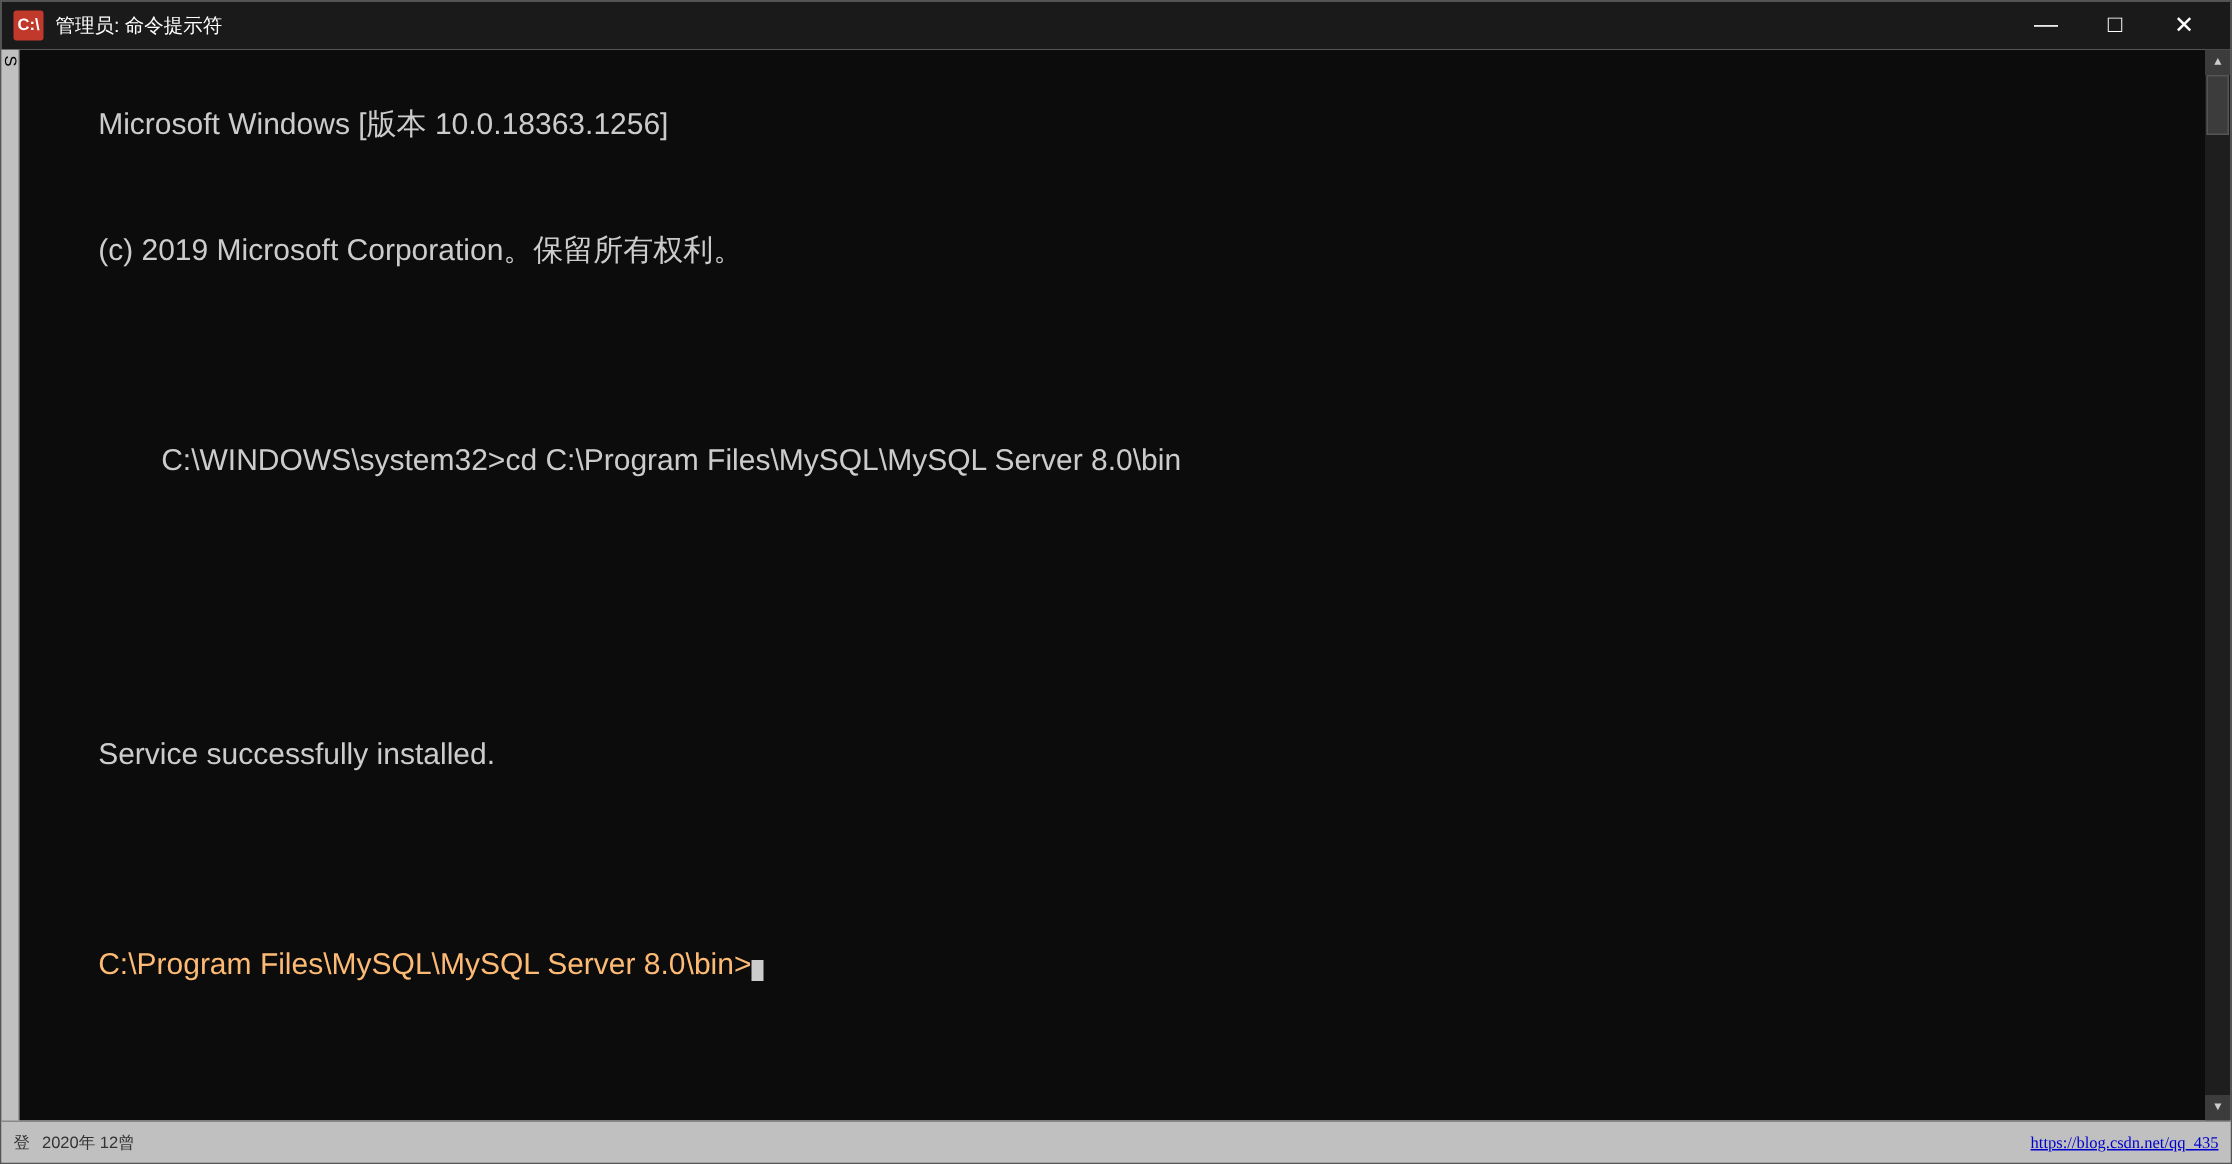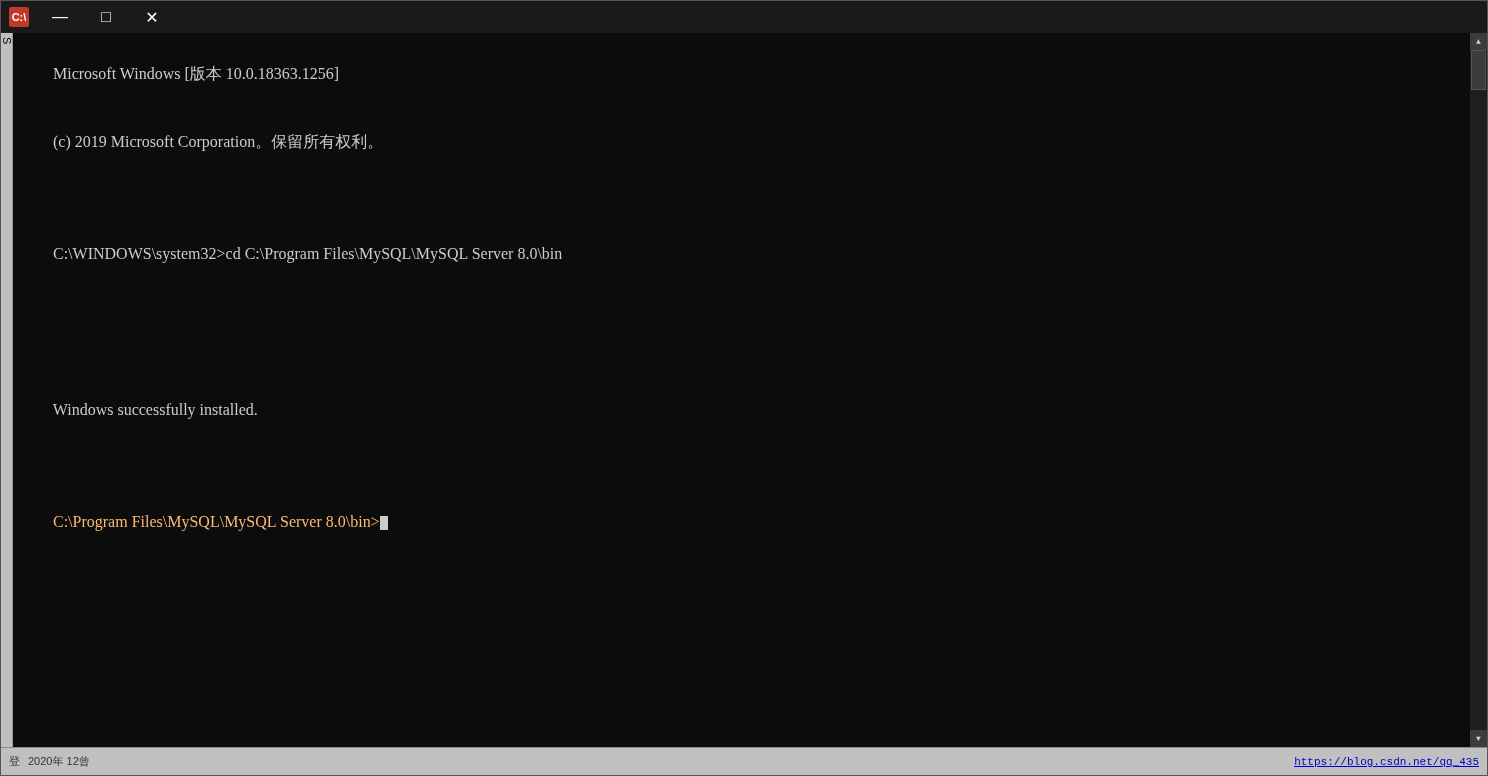--- a/index.html
+++ b/index.html
@@ -82,22 +82,22 @@
       flex: 1;
       display: flex;
       position: relative;
       overflow: hidden;
     }
 
     .console-content {
       flex: 1;
       padding: 8px 4px 8px 8px;
       color: #cccccc;
-      font-size: 16px;
-      font-family: Liberation Serif, serif;
+      font-size: 20px;
+      font-family: Liberation Sans, sans-serif;
       line-height: 1.4;
       white-space: pre;
       overflow: hidden;
     }
 
     .scrollbar-y {
       width: 17px;
       background: #1e1e1e;
       display: flex;
       flex-direction: column;
@@ -149,21 +149,21 @@
     .bottom-left {
       display: flex;
       gap: 8px;
       font-size: 11px;
       font-family: '微软雅黑', 'Microsoft YaHei', sans-serif;
       color: #333;
     }
 
     .bottom-right {
       font-size: 11px;
-      font-family: Liberation Mono, monospace;
+      font-family: Liberation Serif, serif;
       color: #0000cc;
       text-decoration: underline;
     }
 
     .left-sidebar {
       width: 12px;
       background: #c0c0c0;
       display: flex;
       flex-direction: column;
       align-items: center;
@@ -193,33 +193,34 @@
       vertical-align: text-bottom;
       animation: blink 1s step-end infinite;
     }
 
     @keyframes blink {
       50% { opacity: 0; }
     }
 
     .line-version { color: #cccccc; }
     .line-copyright { color: #cccccc; text-align: center; }
-    .line-command { color: #cccccc; }
+    .line-command { color: #cccccc; margin-left: 42px; }
     .line-output { color: #cccccc; }
     .line-prompt { color: #fdba74; }
   </style>
 </head>
 <body>
 
 <div class="window">
 
   <div class="title-bar">
     <div class="title-bar-icon">
       <span>C:\</span>
     </div>
+    <span class="title-bar-text">管理员: 命令提示符</span>
     <div class="title-bar-controls">
       <button class="title-bar-btn">—</button>
       <button class="title-bar-btn">□</button>
       <button class="title-bar-btn close-btn">✕</button>
     </div>
   </div>
 
   <div class="console-wrapper">
 
     <div class="left-sidebar">
@@ -230,21 +231,21 @@
       <div class="console-content">
         <span class="line-version">Microsoft Windows [版本 10.0.18363.1256]</span>
         <br>
         <span class="line-copyright">(c) 2019 Microsoft Corporation。保留所有权利。</span>
         <br>
         <br>
         <span class="line-command">C:\WINDOWS\system32&gt;cd C:\Program Files\MySQL\MySQL Server 8.0\bin</span>
         <br>
         <br>
         <br>
-        <span class="line-output">Windows successfully installed.</span>
+        <span class="line-output">Service successfully installed.</span>
         <br>
         <br>
         <span class="line-prompt">C:\Program Files\MySQL\MySQL Server 8.0\bin&gt;</span><span class="cursor"></span>
       </div>
 
       <div class="scrollbar-y">
         <div class="scrollbar-arrow">▲</div>
         <div class="scrollbar-track">
           <div class="scrollbar-thumb"></div>
         </div>

